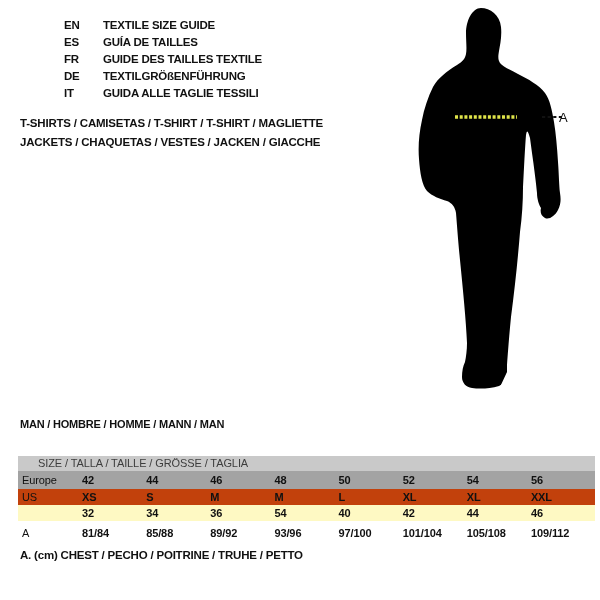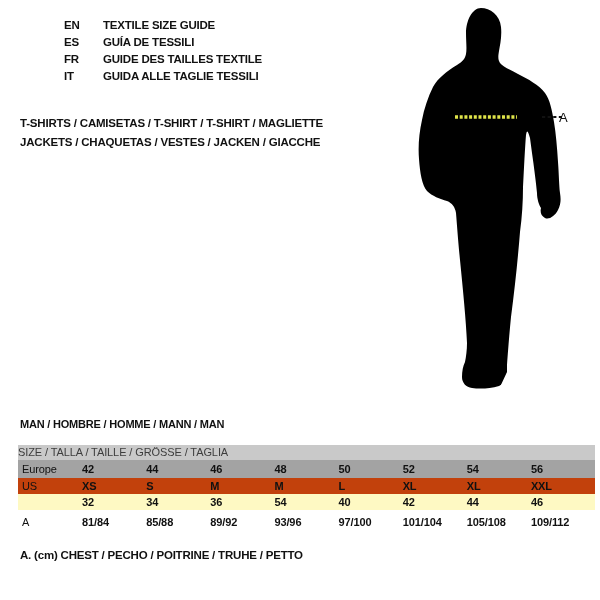--- a/index.html
+++ b/index.html
@@ -22,21 +22,21 @@
   
   .figure-svg{left:415px;top:6px;}
   .connector-svg{left:541px;top:111px;}
   .measure-a{left:559px;top:111px;font-size:13px;font-weight:400;line-height:13px;}
 
   
   .section-title{left:20px;top:418px;font-size:11px;font-weight:bold;letter-spacing:-0.2px;}
 
   
   .size-table{left:18px;top:445px;width:577px;font-size:11px;letter-spacing:-0.1px;}
-  .t-header{height:15px;line-height:15px;background:#c9c9c9;color:#3d3d3d;padding-left:0;font-size:11px;}
+  .t-header{height:15px;line-height:15px;background:#c9c9c9;color:#3d3d3d;padding-left:20px;font-size:11px;margin-top:11px;}
   .t-row{display:grid;grid-template-columns:64px repeat(8,1fr);align-items:center;}
   .row-europe{height:18px;background:#a3a3a3;}
   .row-us{height:16px;background:#c2410c;}
   .row-num{height:16px;background:#fef9c3;}
   .row-a{height:19px;background:#ffffff;margin-top:1px;padding-top:1px;}
   .t-label{padding-left:4px;text-align:left;}
   .t-cell{text-align:left;font-weight:bold;}
 
   
   .footnote{left:20px;top:549px;font-size:11.5px;font-weight:bold;letter-spacing:-0.2px;}
@@ -44,25 +44,29 @@
 </head>
 <body>
 
 <div class="abs lang-block">
   <div class="lang-row">
     <span class="lang-code">EN</span>
     <span>TEXTILE SIZE GUIDE</span>
   </div>
   <div class="lang-row">
     <span class="lang-code">ES</span>
-    <span>GUÍA DE TESSILI</span>
+    <span>GUÍA DE TAILLES</span>
   </div>
   <div class="lang-row">
     <span class="lang-code">FR</span>
     <span>GUIDE DES TAILLES TEXTILE</span>
+  </div>
+  <div class="lang-row">
+    <span class="lang-code">DE</span>
+    <span>TEXTILGRÖßENFÜHRUNG</span>
   </div>
   <div class="lang-row">
     <span class="lang-code">IT</span>
     <span>GUIDA ALLE TAGLIE TESSILI</span>
   </div>
 </div>
 
 <div class="abs cat-block">
   <div class="cat-line">T-SHIRTS / CAMISETAS / T-SHIRT / T-SHIRT / MAGLIETTE</div>
   <div class="cat-line">JACKETS / CHAQUETAS / VESTES / JACKEN / GIACCHE</div>

